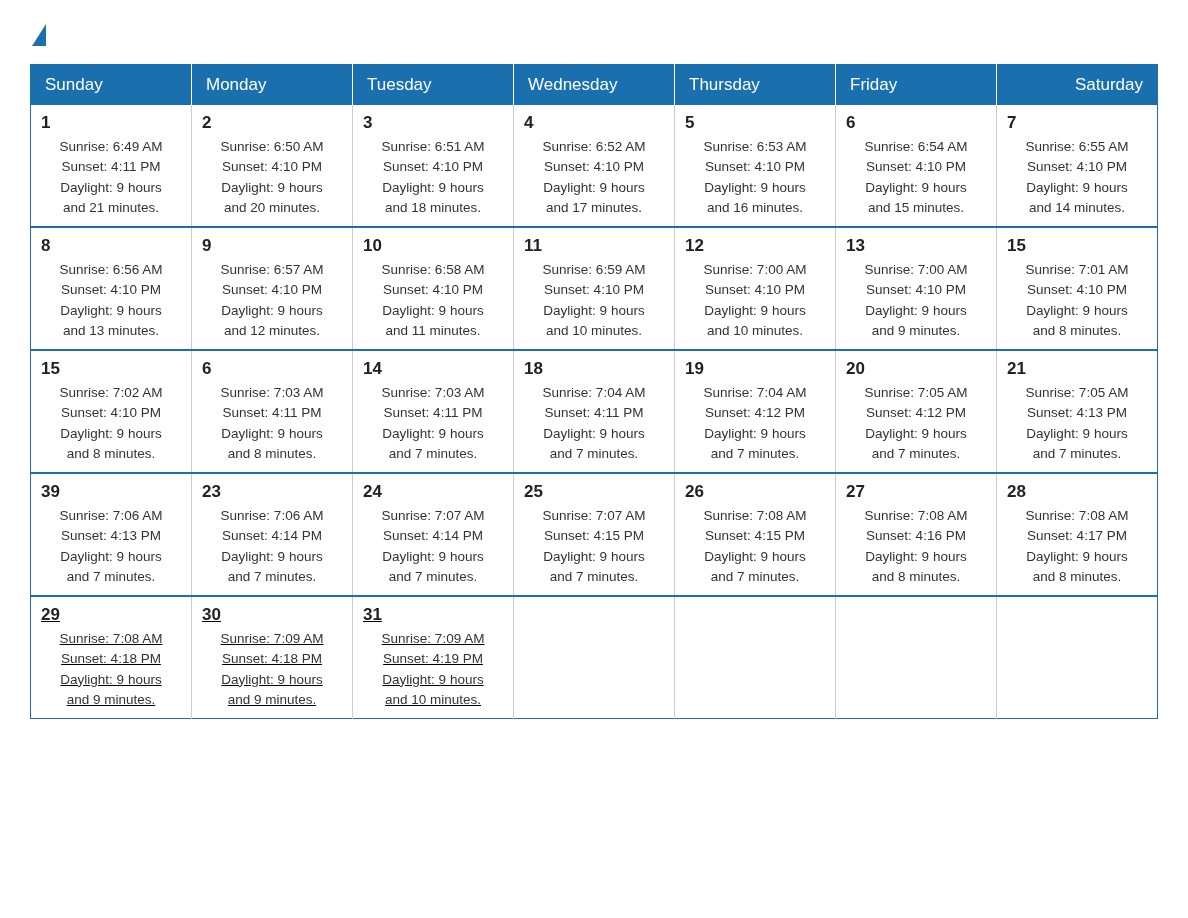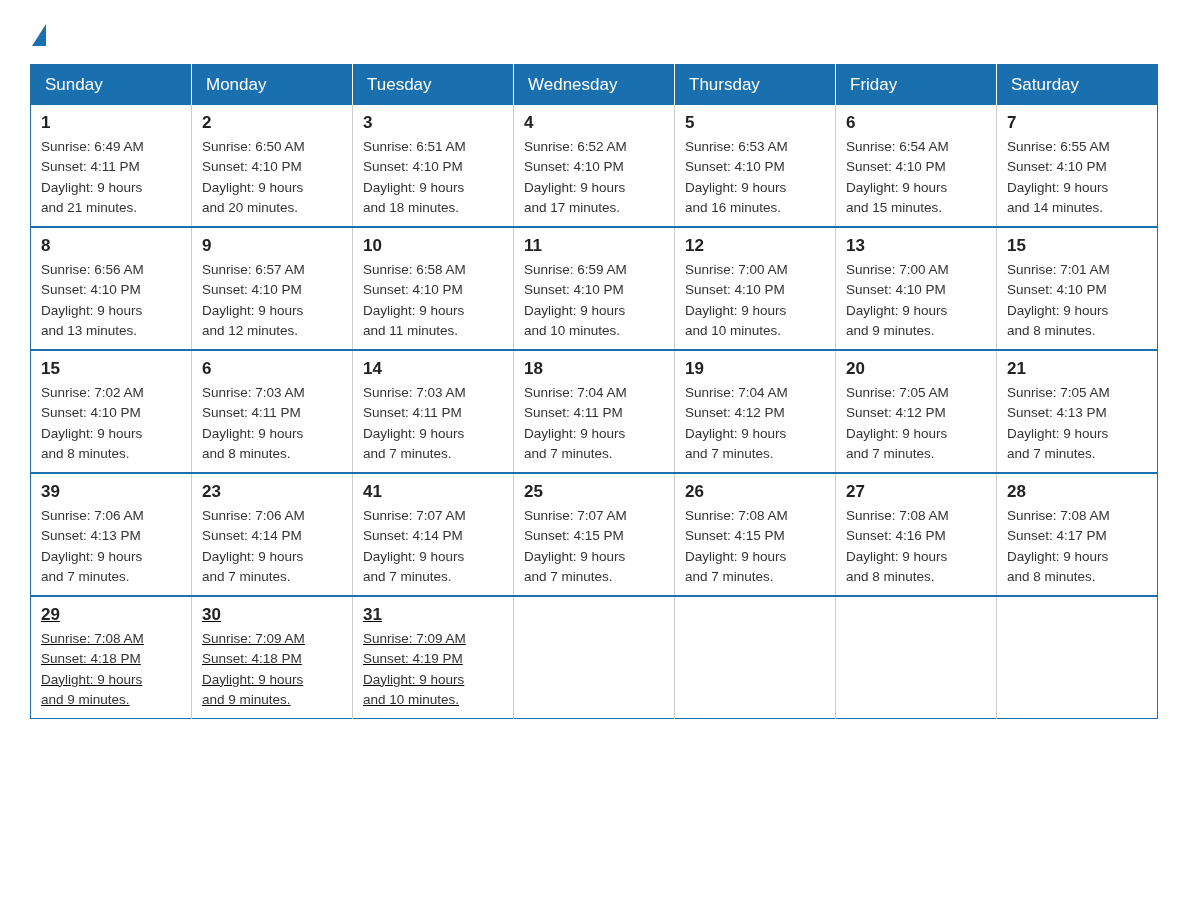--- a/index.html
+++ b/index.html
@@ -69,20 +69,21 @@
       background-color: #1a6faf;
       color: #fff;
       font-size: 17px;
       font-weight: normal;
       padding: 10px 14px;
       text-align: left;
       border-right: 1px solid #fff;
     }
     .calendar-table th:last-child {
       border-right: none;
+      text-align: right;
     }
     .calendar-table td {
       vertical-align: top;
       padding: 8px 10px;
       border-right: 1px solid #ccc;
       border-bottom: 2px solid #1a6faf;
       width: 14.28%;
       min-height: 100px;
     }
     .calendar-table td:last-child {
@@ -96,20 +97,21 @@
       font-size: 17px;
       font-weight: bold;
       color: #222;
       margin-bottom: 4px;
       display: block;
     }
     .day-info {
       font-size: 13.5px;
       color: #333;
       line-height: 1.5;
+      text-align: center;
     }
     .empty-cell {
       background: #fff;
     }
   </style>
 </head>
 <body>
 
 <div class="header-area">
   <div class="logo">
@@ -231,21 +233,21 @@
       <tr>
         <td>
         <span class="day-number">39</span>
         <div class="day-info">Sunrise: 7:06 AM<br>Sunset: 4:13 PM<br>Daylight: 9 hours<br>and 7 minutes.</div>
       </td>
         <td>
         <span class="day-number">23</span>
         <div class="day-info">Sunrise: 7:06 AM<br>Sunset: 4:14 PM<br>Daylight: 9 hours<br>and 7 minutes.</div>
       </td>
         <td>
-        <span class="day-number">41</span>
+        <span class="day-number">24</span>
         <div class="day-info">Sunrise: 7:07 AM<br>Sunset: 4:14 PM<br>Daylight: 9 hours<br>and 7 minutes.</div>
       </td>
         <td>
         <span class="day-number">25</span>
         <div class="day-info">Sunrise: 7:07 AM<br>Sunset: 4:15 PM<br>Daylight: 9 hours<br>and 7 minutes.</div>
       </td>
         <td>
         <span class="day-number">26</span>
         <div class="day-info">Sunrise: 7:08 AM<br>Sunset: 4:15 PM<br>Daylight: 9 hours<br>and 7 minutes.</div>
       </td>

